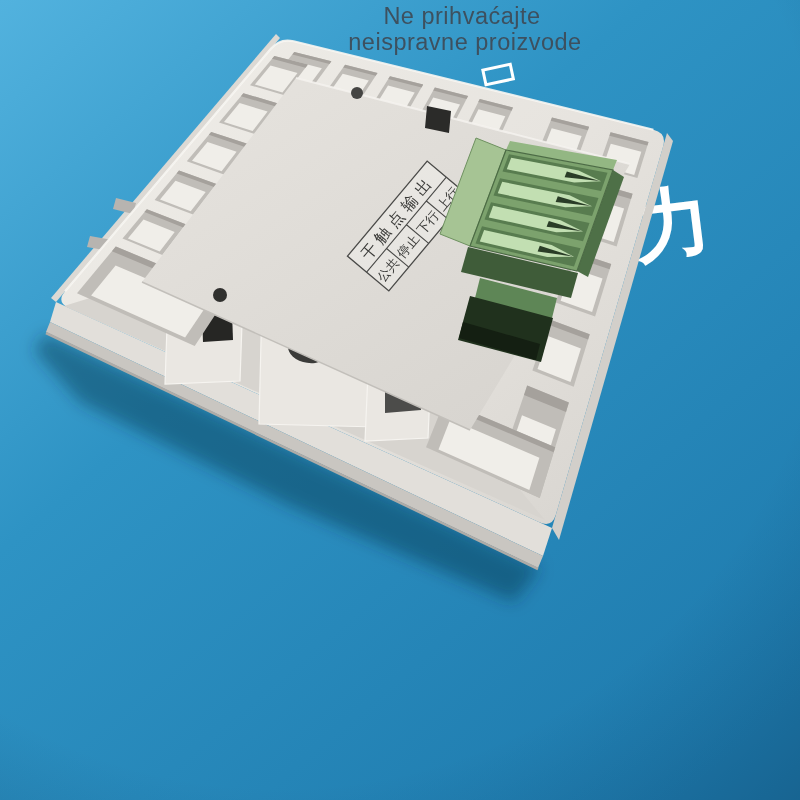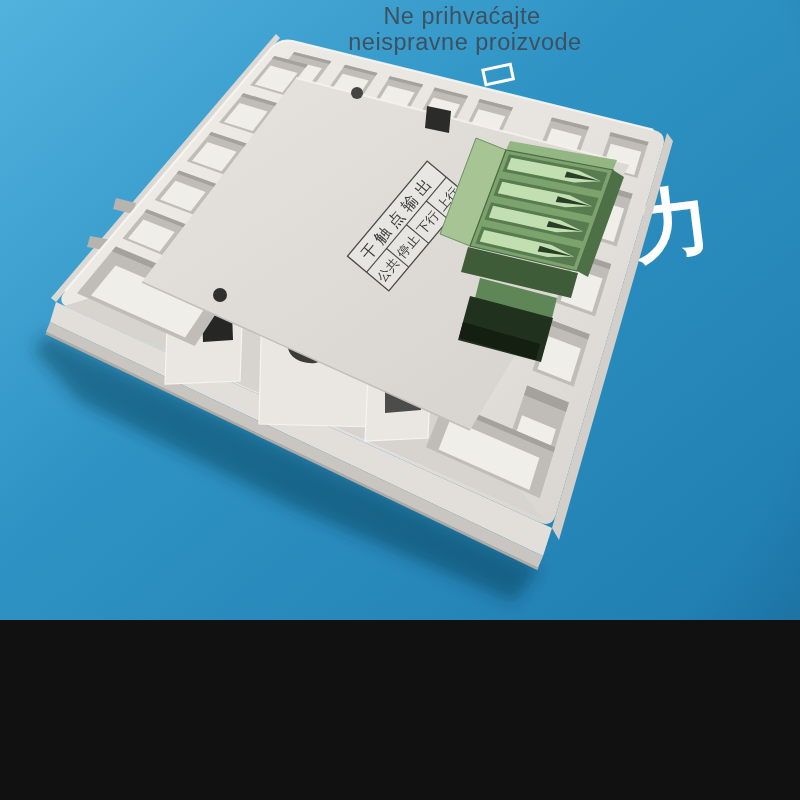--- a/index.html
+++ b/index.html
@@ -1,16 +1,16 @@
 <!DOCTYPE html>
 <html><head>
 <meta charset="utf-8">
 <style>
   html,body{margin:0;padding:0;background:#111;}
-  #stage{width:800px;height:620px;position:relative;overflow:hidden;
+  #stage{width:800px;height:800px;position:relative;overflow:hidden;
          font-family:"Liberation Sans", sans-serif;}
   svg{display:block;}
   text{user-select:none;}
   .warn{font-family:"Liberation Sans", sans-serif;letter-spacing:.5px;}
   .cjk{font-family:"DejaVu Sans", sans-serif;}
 </style>
 </head>
 <body>
 
 <div id="stage">

